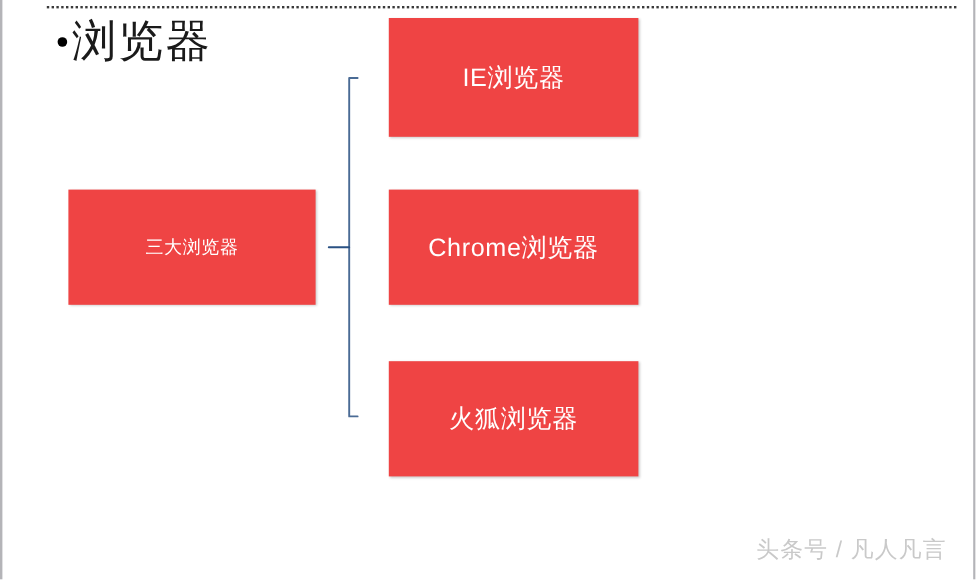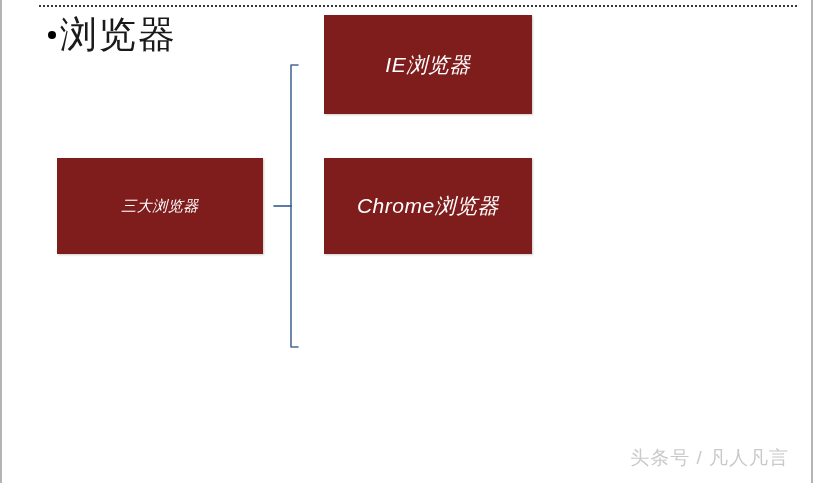--- a/index.html
+++ b/index.html
@@ -52,26 +52,25 @@
     font-family: "DejaVu Serif", "Liberation Serif", serif;
     font-size: 37px;
     line-height: 1;
     color: #1a1a1a;
     letter-spacing: 2px;
   }
 
   
   .pbox {
     position: absolute;
-    background: #7f1d1d;
+    background: #ef4444;
     display: flex;
     align-items: center;
     justify-content: center;
     box-shadow: 1px 1px 2px rgba(0,0,0,0.20);
-    font-style: italic;
   }
   .pbox-label {
     color: #ffffff;
     font-family: "Liberation Sans", "DejaVu Sans", sans-serif;
     white-space: nowrap;
     letter-spacing: 0.5px;
   }
 
   #box-root      { left: 55px;  top: 158px; width: 206px; height: 96px; }
   #box-root .pbox-label { font-size: 15px; }
@@ -131,16 +130,19 @@
   </div>
 
   <div class="pbox" id="box-ie">
     <span class="pbox-label">IE浏览器</span>
   </div>
 
   <div class="pbox" id="box-chrome">
     <span class="pbox-label">Chrome浏览器</span>
   </div>
 
+  <div class="pbox" id="box-firefox">
+    <span class="pbox-label">火狐浏览器</span>
+  </div>
 
   <div id="watermark">头条号 / 凡人凡言</div>
 
 </div>
 
 </body></html>

